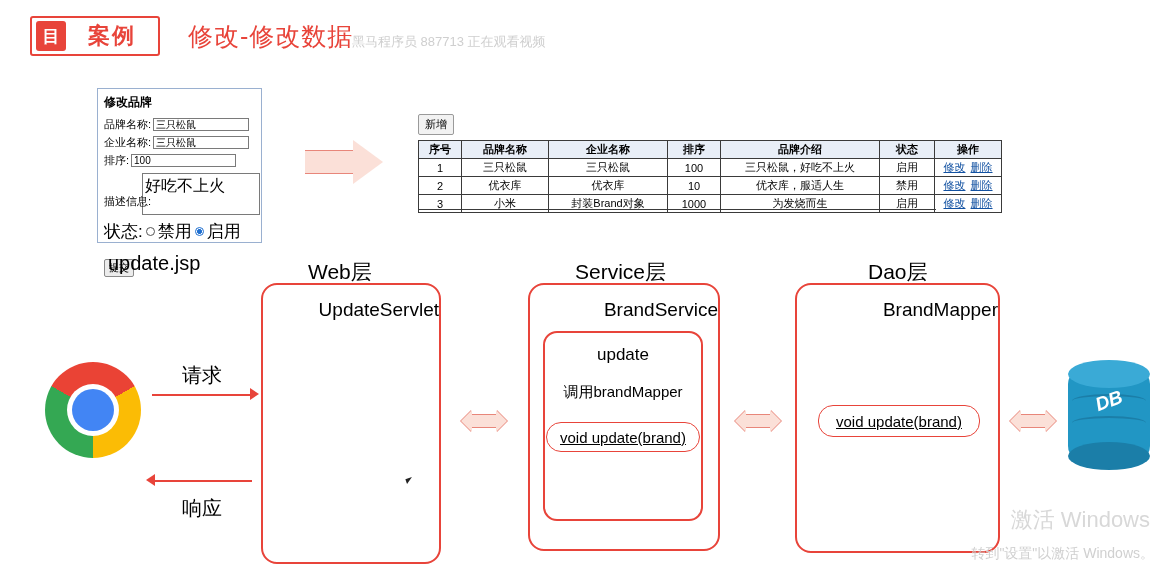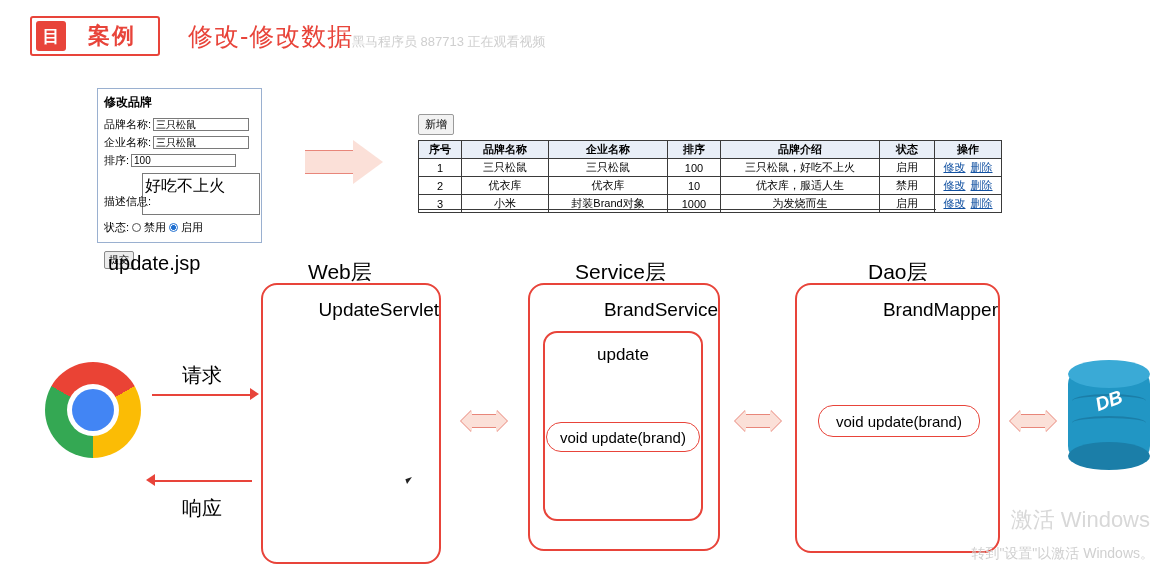--- a/index.html
+++ b/index.html
@@ -60,21 +60,21 @@
   .inp-brand{width:96px;margin-left:2px;}
   .inp-company{width:96px;margin-left:2px;}
   .inp-order{width:105px;margin-left:2px;}
   .desc-area{
     width:118px;height:42px;margin:2px 0 2px 38px;
     border:1px solid #7a7a7a;font-size:16px;
     padding:2px;box-sizing:border-box;resize:none;
     background:#fff;
   }
   .desc-label{position:absolute;left:6px;top:105px;font-size:11px;}
-  .status-row{display:flex;align-items:center;gap:3px;font-size:11px;margin-top:1px;}
+  .status-row{display:flex;align-items:center;gap:3px;font-size:17px;margin-top:1px;}
   .radio{
     width:9px;height:9px;border:1px solid #555;border-radius:50%;
     display:inline-block;box-sizing:border-box;background:#fff;
   }
   .radio.on{border:1px solid #1f6fd0;background:
      radial-gradient(circle,#1f6fd0 0 2.2px,#fff 2.6px 100%);}
   .submit-btn{
     margin-top:16px;font-size:10px;padding:1px 4px;
     border:1px solid #8a8a8a;background:#ececec;border-radius:2px;
   }
@@ -112,21 +112,21 @@
   .rbox .title{
     text-align:right;font-size:19px;margin-top:14px;
   }
   .inner-box{
     position:absolute;border:2px solid #e8443a;border-radius:14px;background:#fff;
     box-sizing:border-box;
   }
   .code-box{
     position:absolute;border:1.5px solid #e8443a;border-radius:15px;background:#fff;
     display:flex;align-items:center;justify-content:center;
-    font-size:15px;box-sizing:border-box;
+    font-size:15px;box-sizing:border-box;text-decoration:underline;
   }
   .servlet-lines{
     position:absolute;left:18px;top:78px;width:96%;
     font-size:15px;line-height:31px;
   }
   
   .chrome{
     position:absolute;left:45px;top:362px;width:96px;height:96px;border-radius:50%;
     background:#fff;overflow:hidden;
   }
@@ -276,20 +276,21 @@
 
 <div class="rbox" style="left:261px;top:283px;width:180px;height:281px;">
   <div class="title">UpdateServlet</div>
 </div>
 
 <div class="rbox" style="left:528px;top:283px;width:192px;height:268px;">
   <div class="title">BrandService</div>
 </div>
 <div class="inner-box" style="left:543px;top:331px;width:160px;height:190px;">
   <div style="text-align:center;font-size:17px;margin-top:12px;">update</div>
+  <div style="text-align:center;font-size:15px;margin-top:18px;">调用brandMapper</div>
 </div>
 <div class="code-box" style="left:546px;top:422px;width:154px;height:30px;">void update(brand)</div>
 
 <div class="rbox" style="left:795px;top:283px;width:205px;height:270px;">
   <div class="title">BrandMapper</div>
 </div>
 <div class="code-box" style="left:818px;top:405px;width:162px;height:32px;">void update(brand)</div>
 
 <div class="chrome">
   <div class="red"></div>

